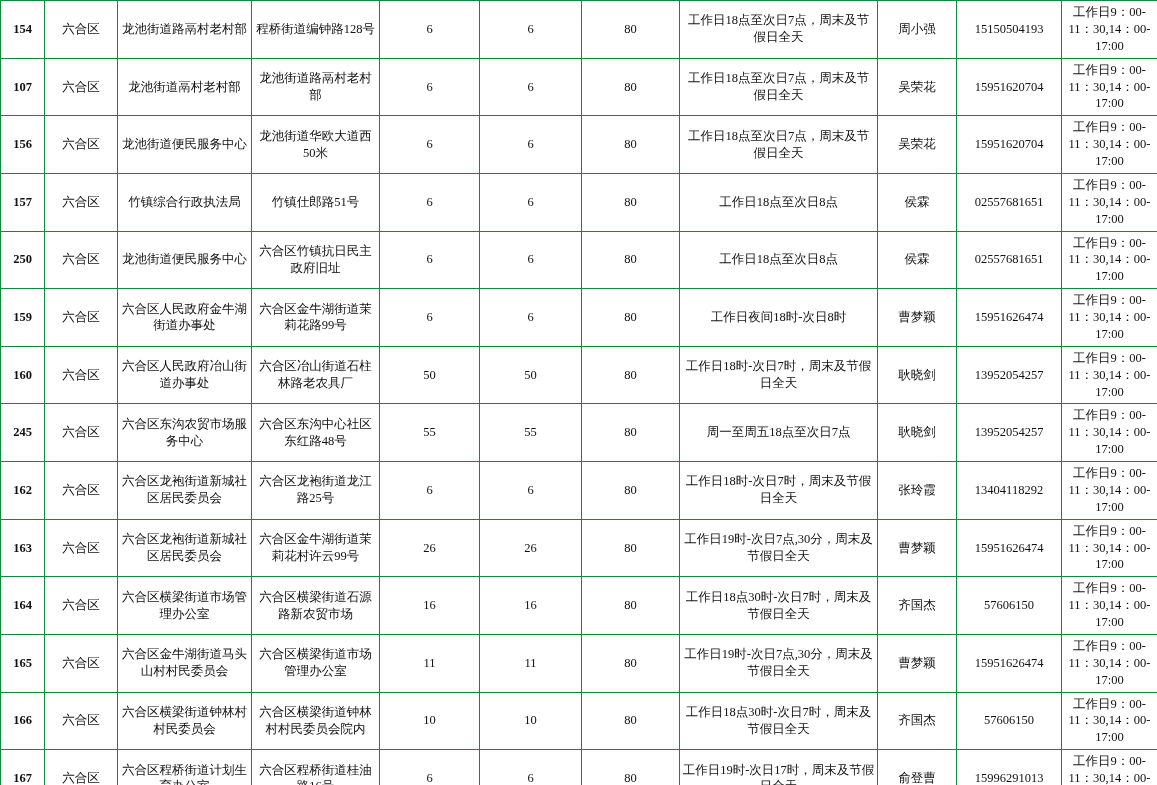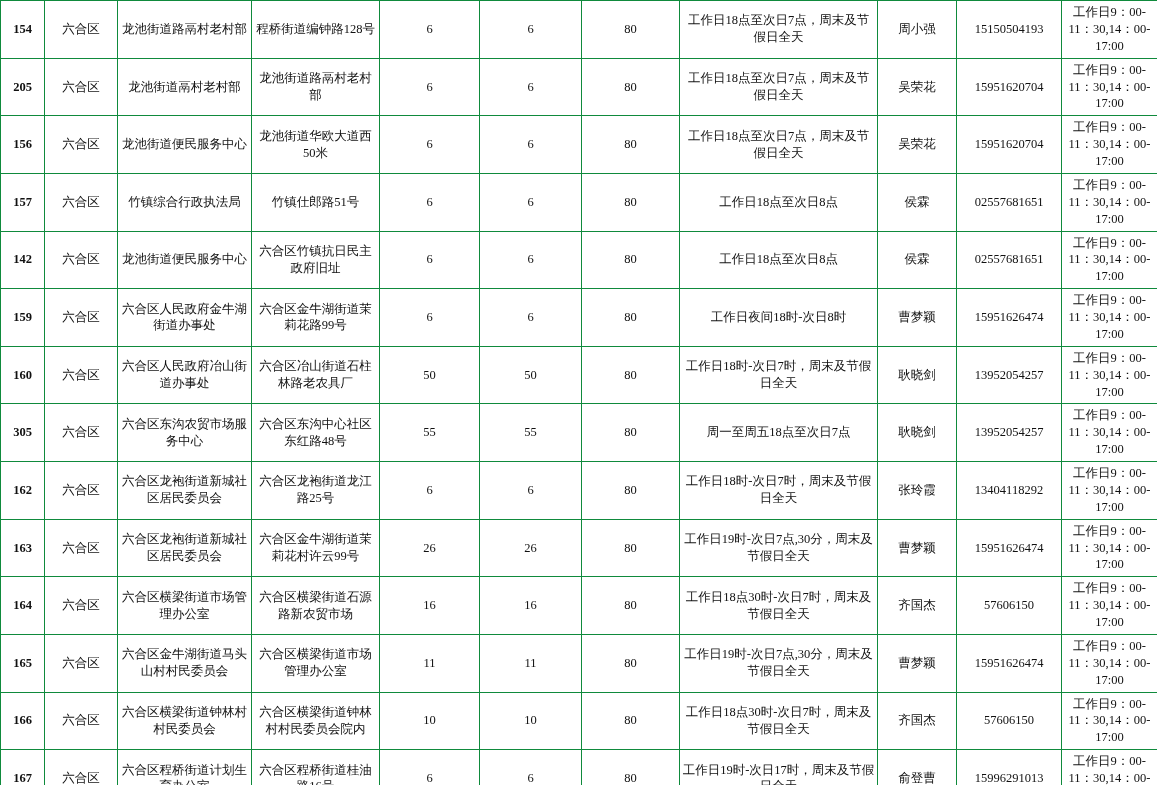--- a/index.html
+++ b/index.html
@@ -85,21 +85,21 @@
         <td class="addrcol">程桥街道编钟路128号</td>
         <td class="num">6</td>
         <td class="num">6</td>
         <td class="power">80</td>
         <td class="timecol">工作日18点至次日7点，周末及节假日全天</td>
         <td class="personcol">周小强</td>
         <td class="phone">15150504193</td>
         <td class="worktime">工作日9：00-11：30,14：00-17:00</td>
       </tr>
       <tr>
-        <td class="idx">205</td>
+        <td class="idx">107</td>
         <td class="distcol">六合区</td>
         <td class="namecol">龙池街道鬲村老村部</td>
         <td class="addrcol">龙池街道路鬲村老村部</td>
         <td class="num">6</td>
         <td class="num">6</td>
         <td class="power">80</td>
         <td class="timecol">工作日18点至次日7点，周末及节假日全天</td>
         <td class="personcol">吴荣花</td>
         <td class="phone">15951620704</td>
         <td class="worktime">工作日9：00-11：30,14：00-17:00</td>
@@ -124,21 +124,21 @@
         <td class="addrcol">竹镇仕郎路51号</td>
         <td class="num">6</td>
         <td class="num">6</td>
         <td class="power">80</td>
         <td class="timecol">工作日18点至次日8点</td>
         <td class="personcol">侯霖</td>
         <td class="phone">02557681651</td>
         <td class="worktime">工作日9：00-11：30,14：00-17:00</td>
       </tr>
       <tr>
-        <td class="idx">142</td>
+        <td class="idx">250</td>
         <td class="distcol">六合区</td>
         <td class="namecol">龙池街道便民服务中心</td>
         <td class="addrcol">六合区竹镇抗日民主政府旧址</td>
         <td class="num">6</td>
         <td class="num">6</td>
         <td class="power">80</td>
         <td class="timecol">工作日18点至次日8点</td>
         <td class="personcol">侯霖</td>
         <td class="phone">02557681651</td>
         <td class="worktime">工作日9：00-11：30,14：00-17:00</td>
@@ -163,21 +163,21 @@
         <td class="addrcol">六合区冶山街道石柱林路老农具厂</td>
         <td class="num">50</td>
         <td class="num">50</td>
         <td class="power">80</td>
         <td class="timecol">工作日18时-次日7时，周末及节假日全天</td>
         <td class="personcol">耿晓剑</td>
         <td class="phone">13952054257</td>
         <td class="worktime">工作日9：00-11：30,14：00-17:00</td>
       </tr>
       <tr>
-        <td class="idx">305</td>
+        <td class="idx">245</td>
         <td class="distcol">六合区</td>
         <td class="namecol">六合区东沟农贸市场服务中心</td>
         <td class="addrcol">六合区东沟中心社区东红路48号</td>
         <td class="num">55</td>
         <td class="num">55</td>
         <td class="power">80</td>
         <td class="timecol">周一至周五18点至次日7点</td>
         <td class="personcol">耿晓剑</td>
         <td class="phone">13952054257</td>
         <td class="worktime">工作日9：00-11：30,14：00-17:00</td>

